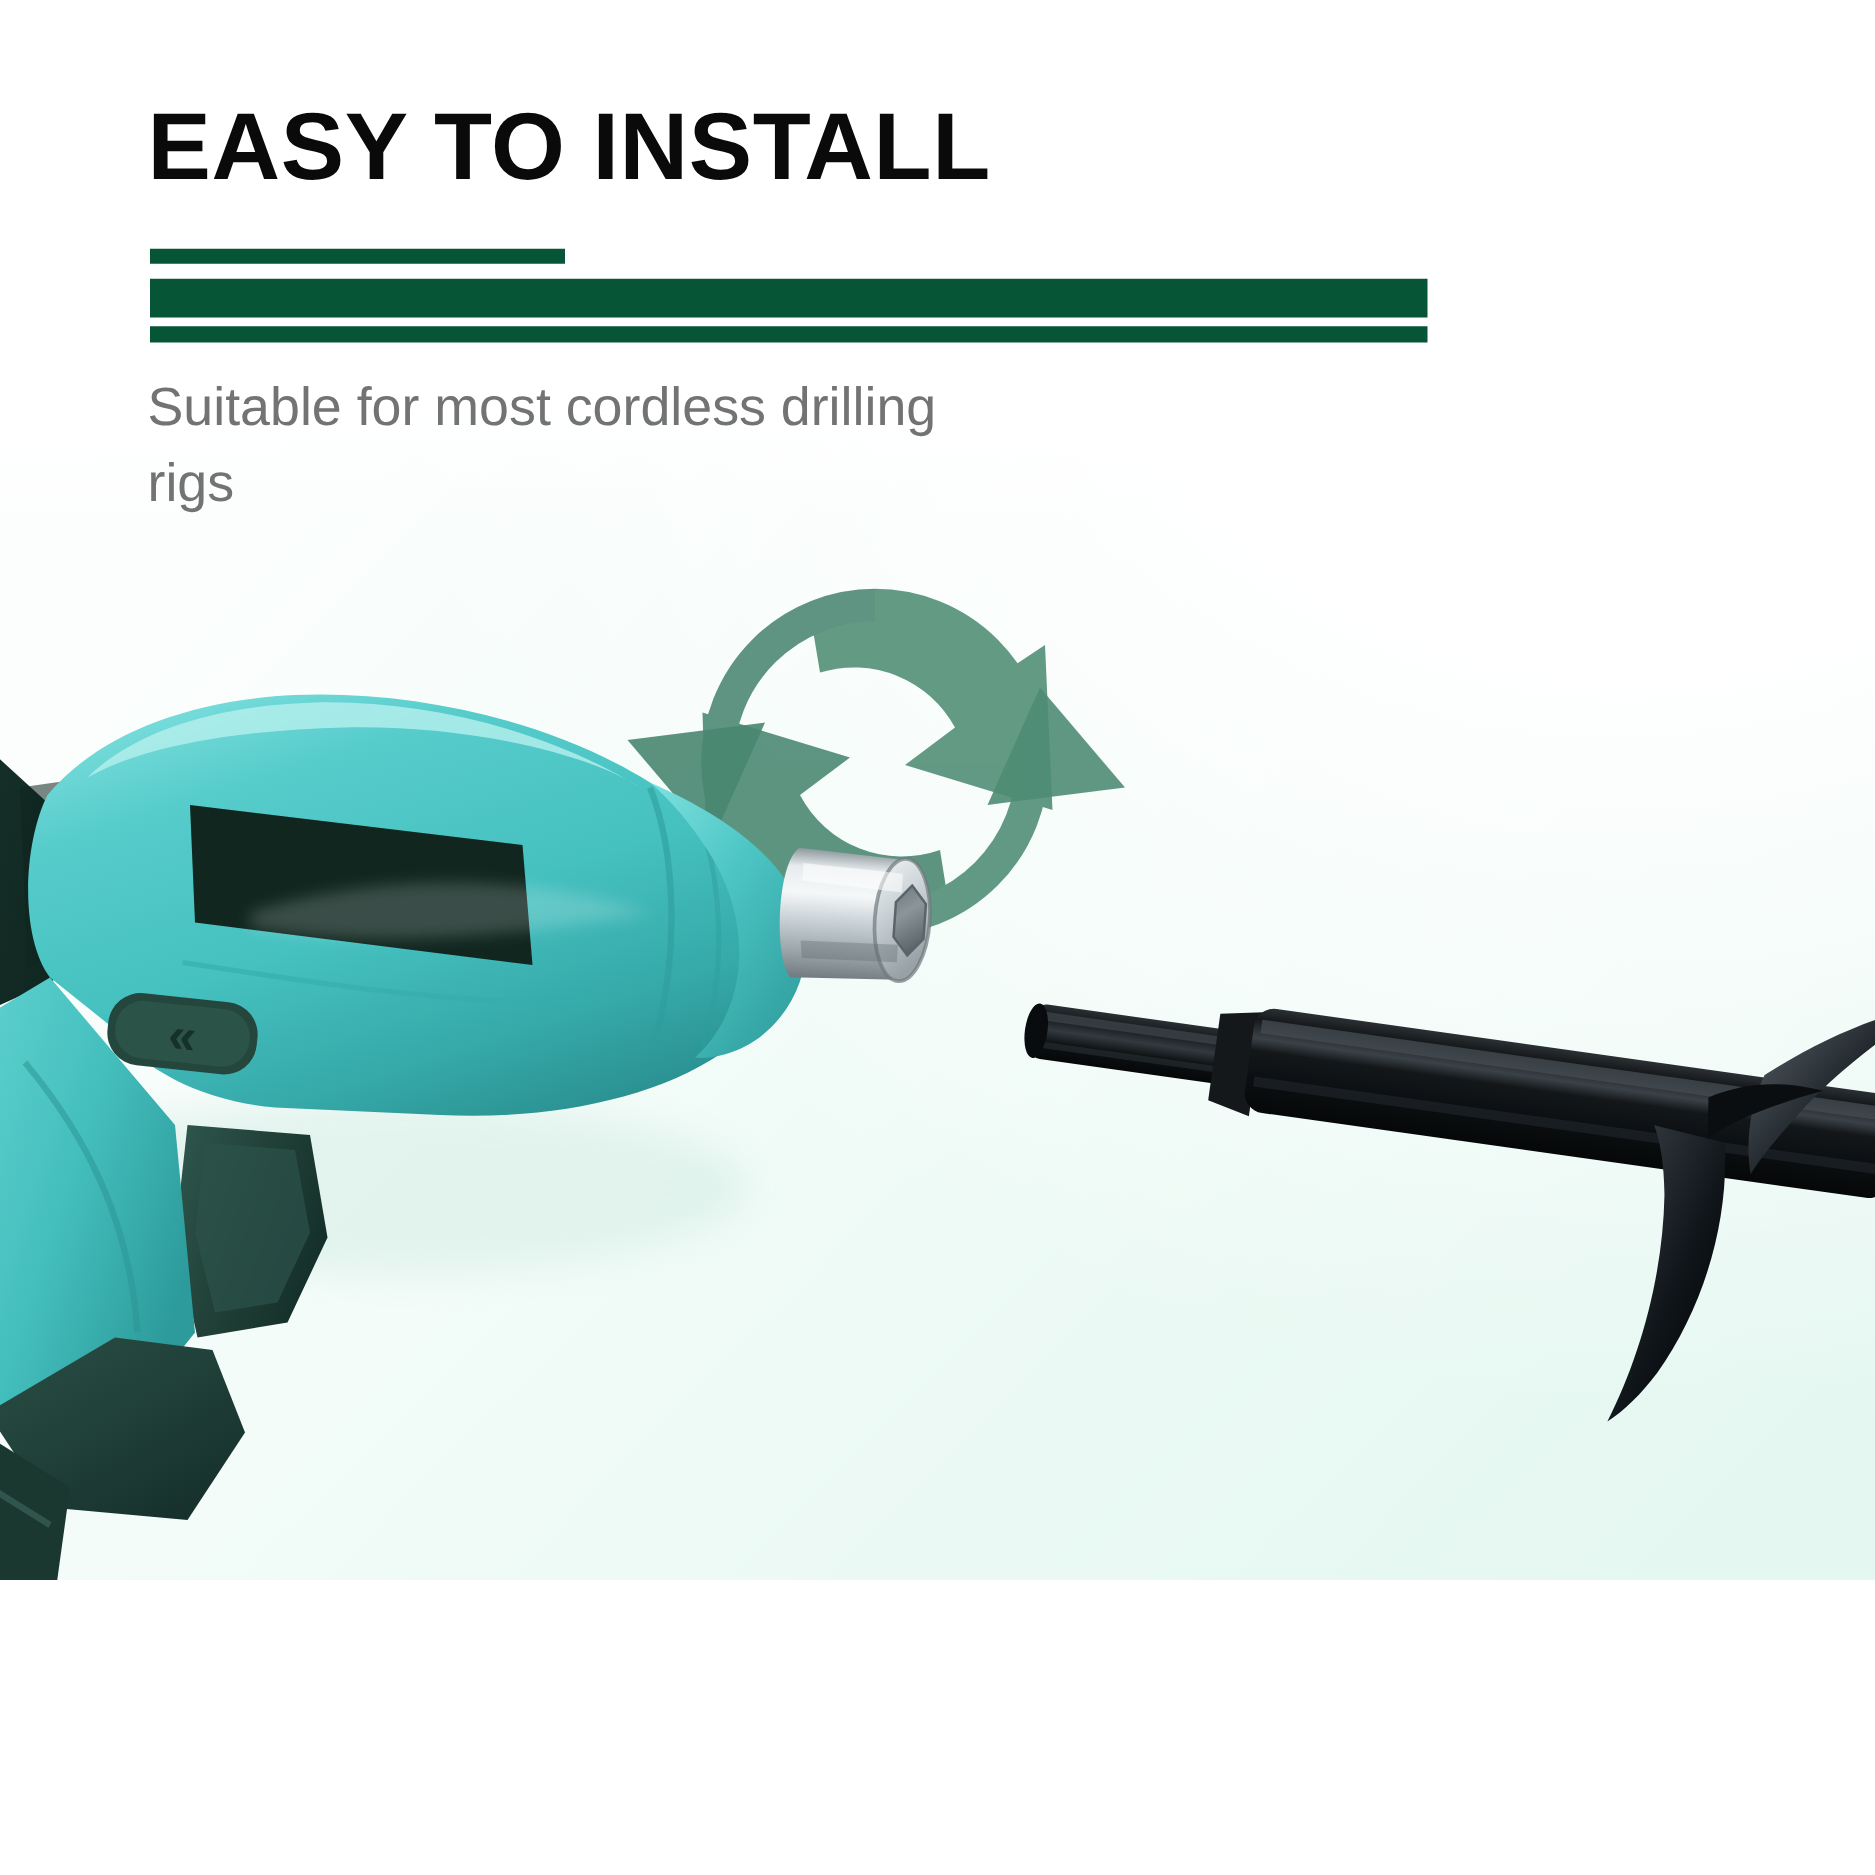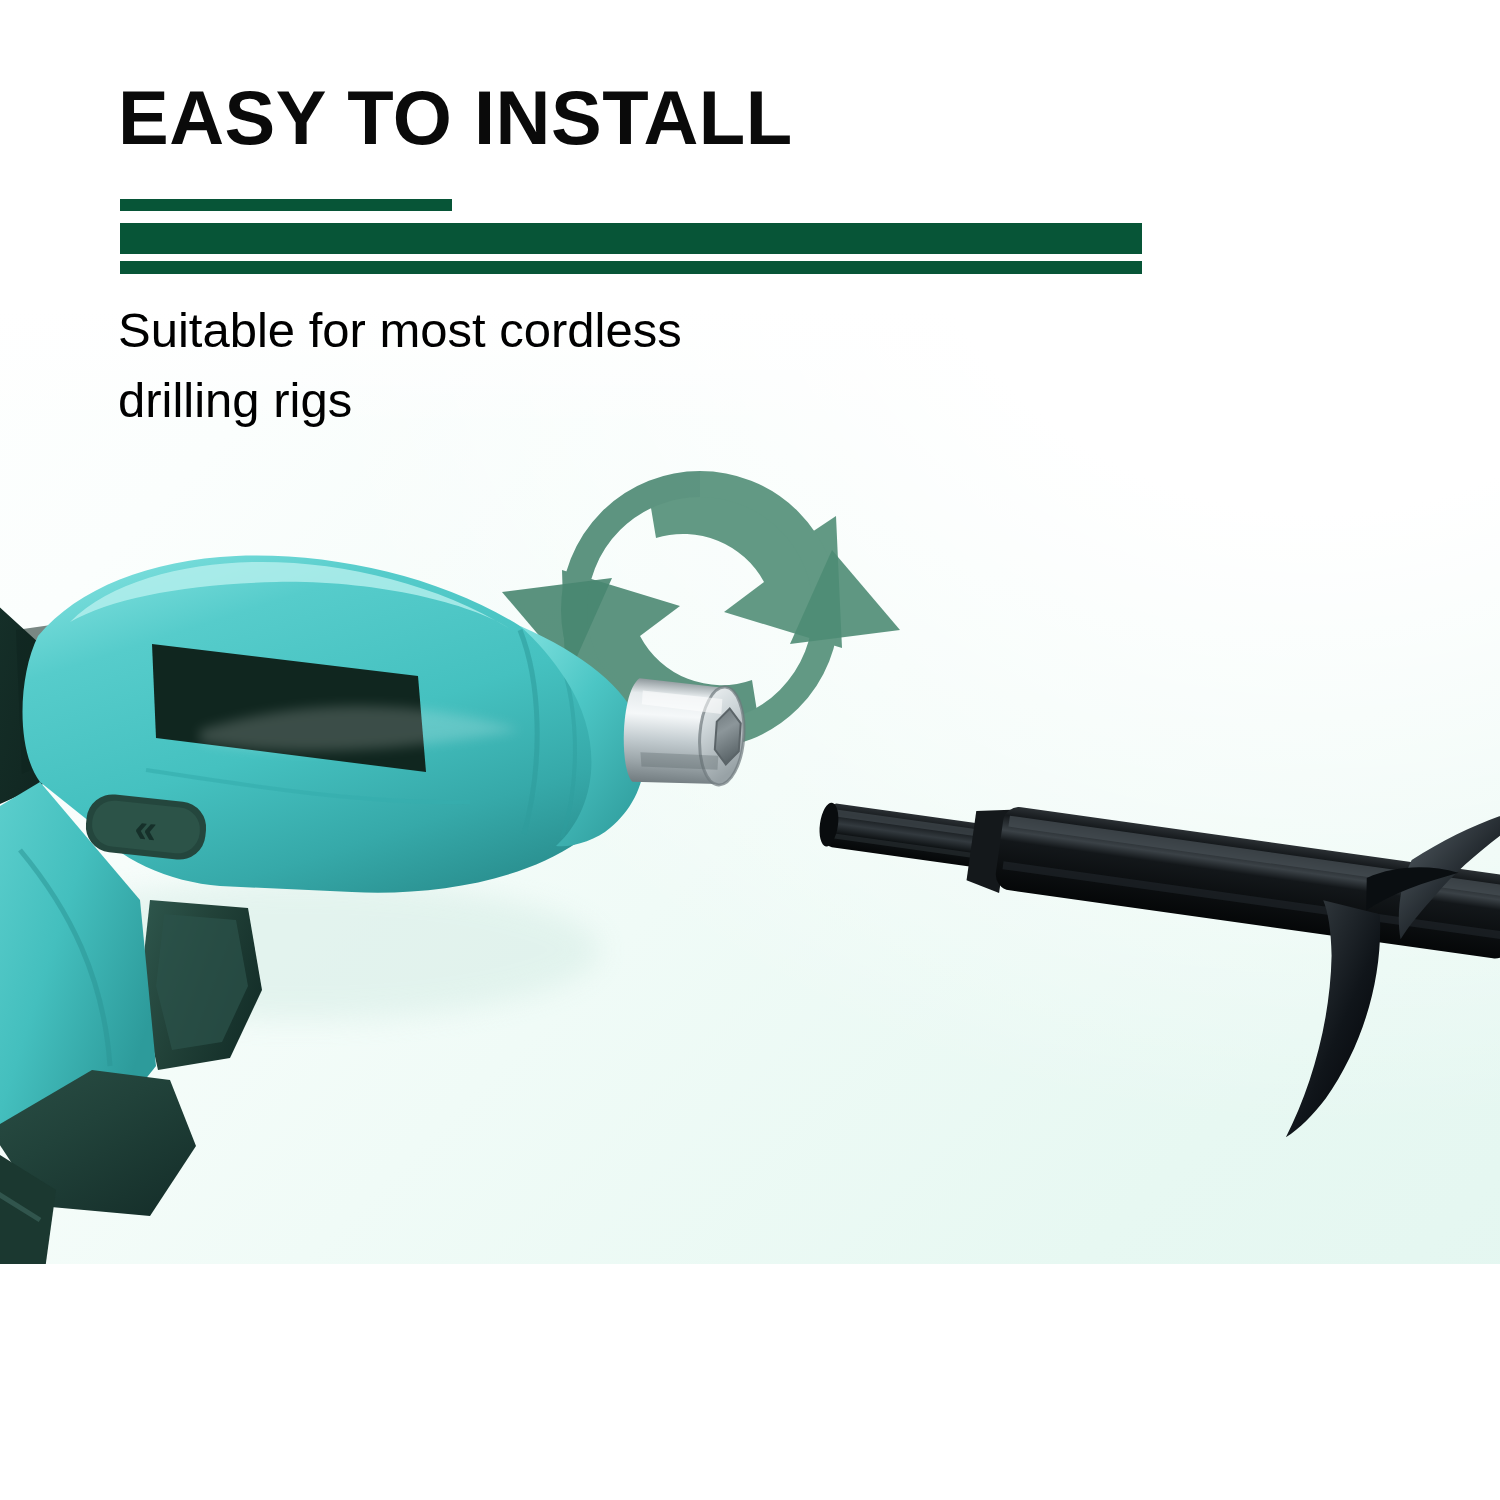--- a/index.html
+++ b/index.html
@@ -56,23 +56,23 @@
     background: #075537;
   }
   .rule-short { left: 120px; top: 199px; width: 332px; height: 12px; }
   .rule-thick { left: 120px; top: 223px; width: 1022px; height: 31px; }
   .rule-thin  { left: 120px; top: 261px; width: 1022px; height: 13px; }
 
   .subhead {
     position: absolute;
     left: 118px;
     top: 296px;
-    font-size: 49px;
+    font-size: 43px;
     line-height: 1.42;
-    color: #000000;
+    color: #737373;
     font-weight: 400;
     max-width: 700px;
   }
 
   
   .footer-banner {
     position: absolute;
     left: 0;
     top: 1375px;
     width: 1500px;

